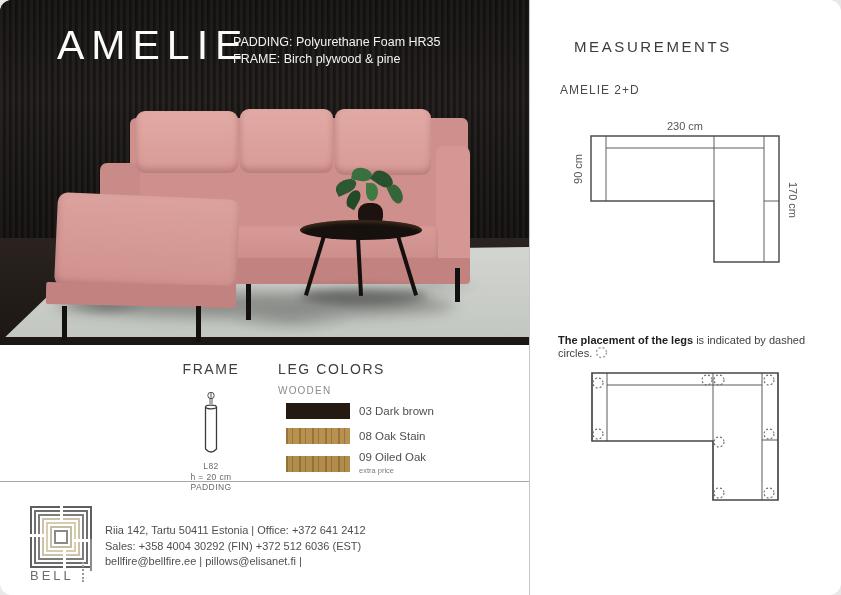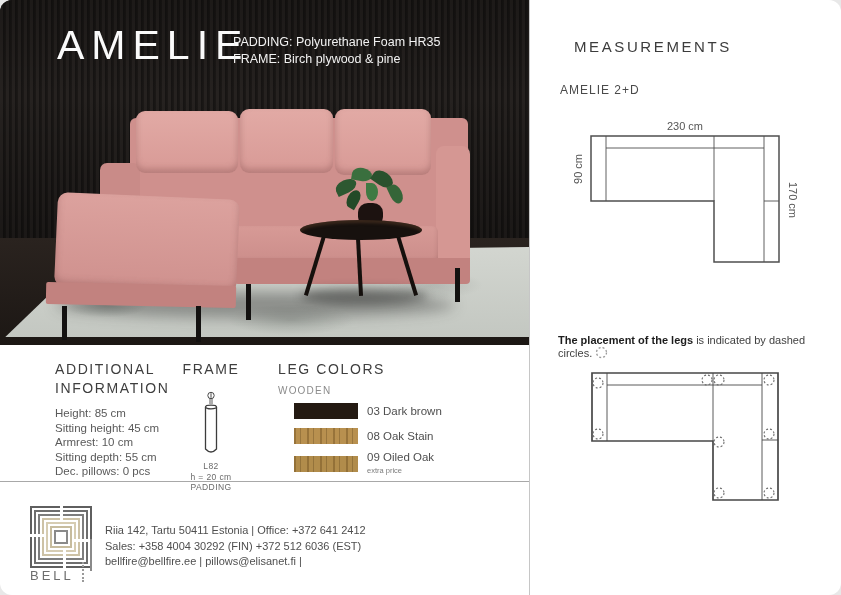--- a/index.html
+++ b/index.html
@@ -69,21 +69,21 @@
 
   
   .sec-heading{font-size:14px;letter-spacing:1.6px;color:#3e3e3e;font-weight:400;line-height:19px;}
   .addinfo{left:55px;top:360px;width:150px;}
   .addinfo .list{margin-top:8px;font-size:11.5px;color:#5a5a5a;line-height:14.6px;}
   .legs-block{left:180px;top:360px;width:62px;text-align:center;}
   .leg-fig{margin:12px auto 4px auto;display:block;}
   .leg-caption{font-size:8.5px;color:#6a6a6a;line-height:10.5px;letter-spacing:.4px;}
   .legcolors{left:278px;top:360px;width:190px;}
   .legcolors .sub{font-size:10px;color:#8b8b8b;letter-spacing:1.2px;margin-top:6px;}
-  .swrow{position:absolute;left:16px;display:flex;align-items:center;}
+  .swrow{position:absolute;left:8px;display:flex;align-items:center;}
   .swatch{width:64px;height:16px;margin-right:9px;flex:0 0 auto;}
   .oak{background-image:repeating-linear-gradient(90deg,rgba(92,62,20,.35) 0 2px,rgba(0,0,0,0) 2px 6px,rgba(60,40,10,.25) 6px 7px,rgba(0,0,0,0) 7px 13px);}
   .swlabel{font-size:11.5px;color:#4f4f4f;line-height:11px;}
   .swnote{font-size:7.5px;color:#7d7d7d;margin-top:2px;}
 
   
   .logo{left:30px;top:506px;width:66px;height:80px;}
   .lgsq{position:absolute;border-style:solid;}
   .lg1{left:0;top:0;width:58px;height:58px;border-width:2px;border-color:#5f5f5f;}
   .lg2{left:4px;top:4px;width:50px;height:50px;border-width:2px;border-color:#6e6e6e;}
@@ -150,30 +150,20 @@
     <div class="abs hero-title">AMELIE</div>
     <div class="abs hero-sub">
       <div>PADDING: Polyurethane Foam HR35</div>
       <div>FRAME: Birch plywood &amp; pine</div>
     </div>
   </div>
 
   <div class="abs vdivider"></div>
   <div class="abs hdivider"></div>
 
-  <div class="abs addinfo">
-    <div class="sec-heading">ADDITIONAL INFORMATION</div>
-    <div class="list">
-      <div>Height: 85 cm</div>
-      <div>Sitting height: 45 cm</div>
-      <div>Armrest: 10 cm</div>
-      <div>Sitting depth: 55 cm</div>
-      <div>Dec. pillows: 0 pcs</div>
-    </div>
-  </div>
 
   <div class="abs legs-block">
     <div class="sec-heading">FRAME</div>
     <svg class="leg-fig" width="30" height="66" viewBox="0 0 30 66">
       <circle cx="15" cy="4.5" r="3.2" fill="none" stroke="#4a4a4a" stroke-width="1"></circle>
       <line x1="15" y1="2.2" x2="15" y2="6.8" stroke="#4a4a4a" stroke-width="1"></line>
       <path d="M13 8 h4 M13 10 h4 M13 12 h4" stroke="#4a4a4a" stroke-width="0.9"></path>
       <path d="M9.5 16 v42 q5.5 6 11 0 v-42" fill="#fff" stroke="#3c3c3c" stroke-width="1.3"></path>
       <ellipse cx="15" cy="16" rx="5.5" ry="1.8" fill="#fff" stroke="#3c3c3c" stroke-width="1.3"></ellipse>
     </svg>

